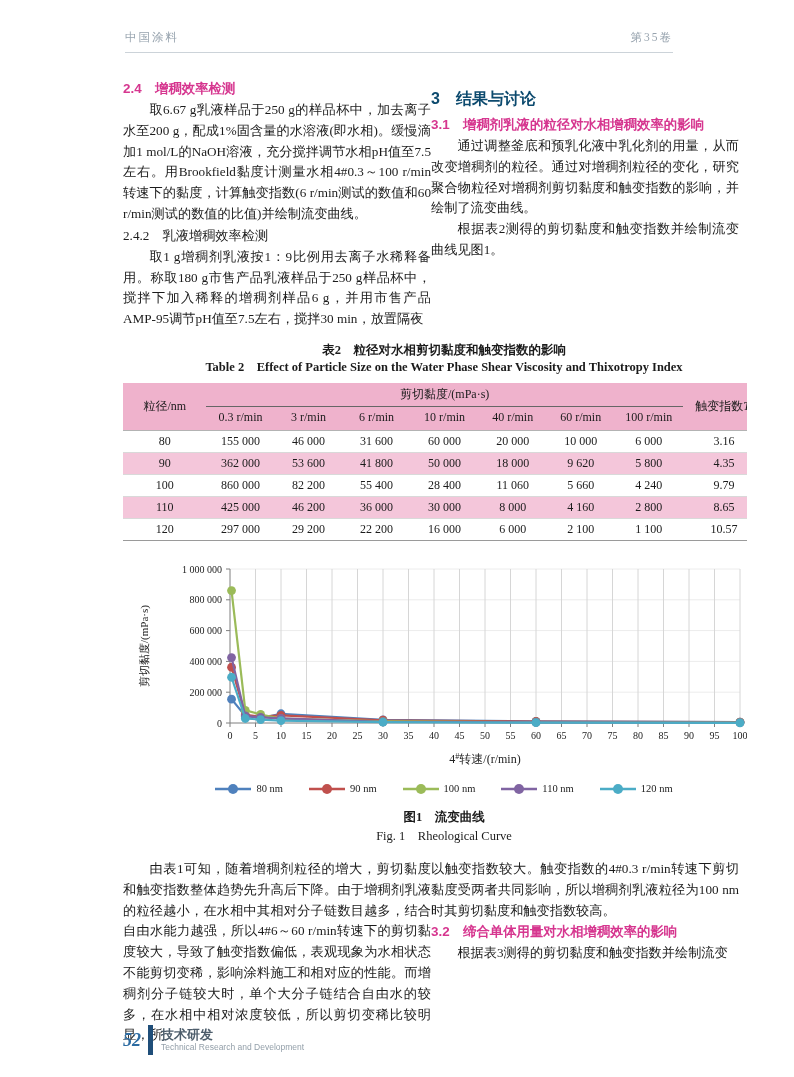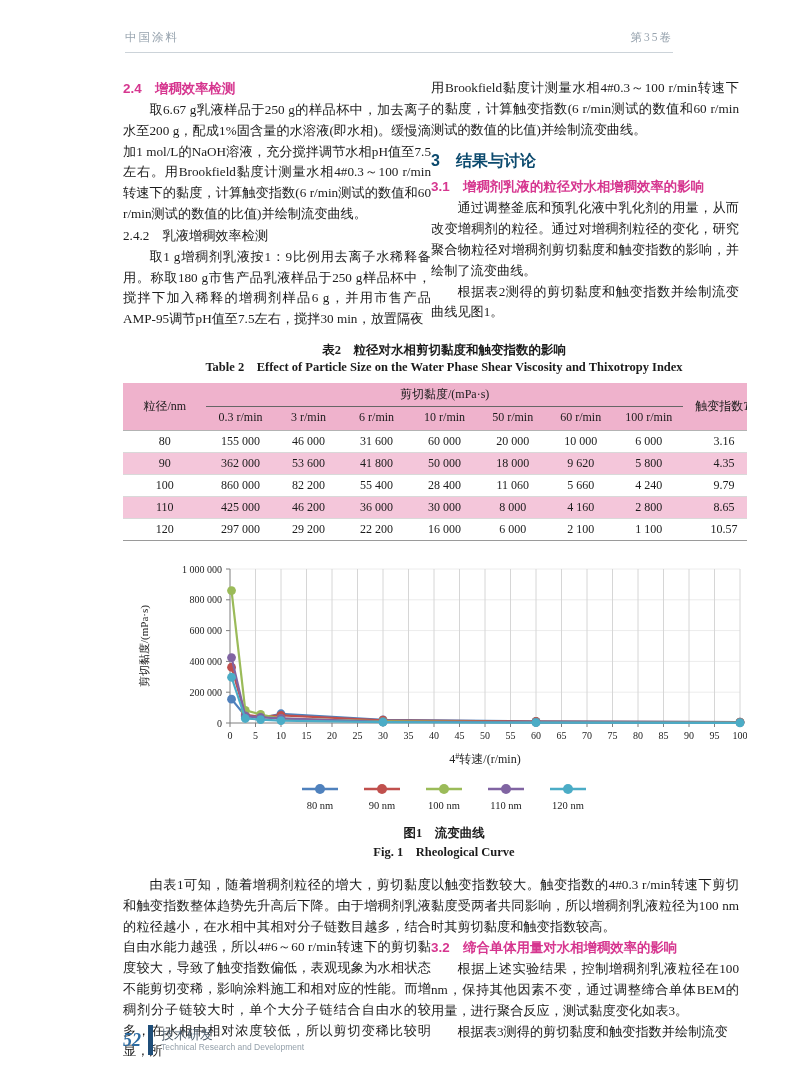--- a/index.html
+++ b/index.html
@@ -35,32 +35,32 @@
   table.datatable thead { border-bottom:1px solid #b3b3b3; }
   tbody tr { border-bottom:1px solid #d9d9d9; height:21px; }
   tbody tr:last-child { border-bottom:1.5px solid #9a9a9a; }
   tbody tr.stripe { background:#f4c6da; }
   .col-particle { width:13%; } .col-speed { width:10.6%; } .col-ti { width:12.8%; }
 
   
   .figure-section { margin-top:16px; }
   .chart-wrap { width:620px; margin:0 auto; }
   .legend { display:flex; justify-content:center; gap:26px; margin-top:10px; }
-  .lg-item { display:flex; align-items:center; gap:5px; font-size:10.5px; color:#222;flex-direction:column; }
+  .lg-item { display:flex; align-items:center; gap:5px; font-size:10.5px; color:#222; }
   .fig-caption-zh { text-align:center; font-weight:bold; font-size:12.5px; margin-top:14px; }
-  .fig-caption-en { text-align:center; font-weight:bold; font-size:12.5px; margin-top:2px; }
+  .fig-caption-en { text-align:center; font-weight:normal; font-size:12.5px; margin-top:2px; }
 
   .cols-bottom { margin-top:14px; }
 
   
   .footer { position:absolute; left:76px; bottom:22px; display:flex; align-items:center; }
   .page-num { color:#2d6ca2; font-style:italic; font-weight:bold; font-size:18px;
     font-family:"Liberation Serif","DejaVu Serif",serif; margin-right:7px; }
   .footer-bar { width:5px; height:30px; background:#1f4e79; margin-right:8px; }
-  .footer-sec-zh { font-family:"Liberation Sans","DejaVu Sans",sans-serif; font-weight:normal; font-size:13px; color:#4d5d6b; line-height:15px; }
+  .footer-sec-zh { font-family:"Liberation Sans","DejaVu Sans",sans-serif; font-weight:bold; font-size:13px; color:#4d5d6b; line-height:15px; }
   .footer-sec-en { font-family:"Liberation Sans","DejaVu Sans",sans-serif; font-size:8.5px; color:#94a0aa; line-height:11px; }
 </style>
 </head>
 <body>
 
 <div class="page">
 
   <div class="running-head">
     <span>中国涂料</span>
     <span>第35卷</span>
@@ -69,21 +69,20 @@
   <div class="content">
 
     <div class="cols">
       <div class="col">
         <div class="h-accent">2.4　增稠效率检测</div>
         <p class="indent">取6.67 g乳液样品于250 g的样品杯中，加去离子水至200 g，配成1%固含量的水溶液(即水相)。缓慢滴加1 mol/L的NaOH溶液，充分搅拌调节水相pH值至7.5左右。用Brookfield黏度计测量水相4#0.3～100 r/min转速下的黏度，计算触变指数(6 r/min测试的数值和60 r/min测试的数值的比值)并绘制流变曲线。</p>
         <div class="h-plain">2.4.2　乳液增稠效率检测</div>
         <p class="indent">取1 g增稠剂乳液按1：9比例用去离子水稀释备用。称取180 g市售产品乳液样品于250 g样品杯中，搅拌下加入稀释的增稠剂样品6 g，并用市售产品AMP-95调节pH值至7.5左右，搅拌30 min，放置隔夜</p>
       </div>
       <div class="col">
-        <p>用Brookfield黏度计测量水相4#0.3～100 r/min转速下的黏度，计算触变指数(6 r/min测试的数值和60 r/min测试的数值的比值)并绘制流变曲线。</p>
         <div class="h-accent-big">3　结果与讨论</div>
         <div class="h-accent">3.1　增稠剂乳液的粒径对水相增稠效率的影响</div>
         <p class="indent">通过调整釜底和预乳化液中乳化剂的用量，从而改变增稠剂的粒径。通过对增稠剂粒径的变化，研究聚合物粒径对增稠剂剪切黏度和触变指数的影响，并绘制了流变曲线。</p>
         <p class="indent">根据表2测得的剪切黏度和触变指数并绘制流变曲线见图1。</p>
       </div>
     </div>
 
     <div class="table-section">
       <div class="tbl-title-zh">表2　粒径对水相剪切黏度和触变指数的影响</div>
       <div class="tbl-title-en">Table 2　Effect of Particle Size on the Water Phase Shear Viscosity and Thixotropy Index</div>
@@ -92,21 +91,21 @@
           <tr>
             <th class="col-particle" rowspan="2">粒径/nm</th>
             <th class="group-head" colspan="7">剪切黏度/(mPa·s)</th>
             <th class="col-ti" rowspan="2" id="ti-header">触变指数<i>Ti</i></th>
           </tr>
           <tr class="speeds" id="speed-header-row">
               <th class="col-speed">0.3 r/min</th>
               <th class="col-speed">3 r/min</th>
               <th class="col-speed">6 r/min</th>
               <th class="col-speed">10 r/min</th>
-              <th class="col-speed">50 r/min</th>
+              <th class="col-speed">40 r/min</th>
               <th class="col-speed">60 r/min</th>
               <th class="col-speed">100 r/min</th>
             </tr>
         </thead>
         <tbody id="table-body">
             <tr>
               <td>80</td>
               <td>155 000</td>
               <td>46 000</td>
               <td>31 600</td>
@@ -331,21 +330,20 @@
       <div class="fig-caption-en">Fig. 1　Rheological Curve</div>
     </div>
 
     <div class="cols cols-bottom">
       <div class="col">
         <p class="indent">由表1可知，随着增稠剂粒径的增大，剪切黏度和触变指数整体趋势先升高后下降。由于增稠剂乳液的粒径越小，在水相中其相对分子链数目越多，结合自由水能力越强，所以4#6～60 r/min转速下的剪切黏度较大，导致了触变指数偏低，表观现象为水相状态不能剪切变稀，影响涂料施工和相对应的性能。而增稠剂分子链较大时，单个大分子链结合自由水的较多，在水相中相对浓度较低，所以剪切变稀比较明显，所</p>
       </div>
       <div class="col">
         <p>以触变指数较大。触变指数的4#0.3 r/min转速下剪切黏度受两者共同影响，所以增稠剂乳液粒径为100 nm时其剪切黏度和触变指数较高。</p>
         <div class="h-accent">3.2　缔合单体用量对水相增稠效率的影响</div>
-        <p class="indent">根据上述实验结果，控制增稠剂乳液粒径在100 nm，保持其他因素不变，通过调整缔合单体BEM的用量，进行聚合反应，测试黏度变化如表3。</p>
         <p class="indent">根据表3测得的剪切黏度和触变指数并绘制流变</p>
       </div>
     </div>
 
   </div>
 
   <div class="footer">
     <span class="page-num">52</span>
     <span class="footer-bar"></span>
     <span>

